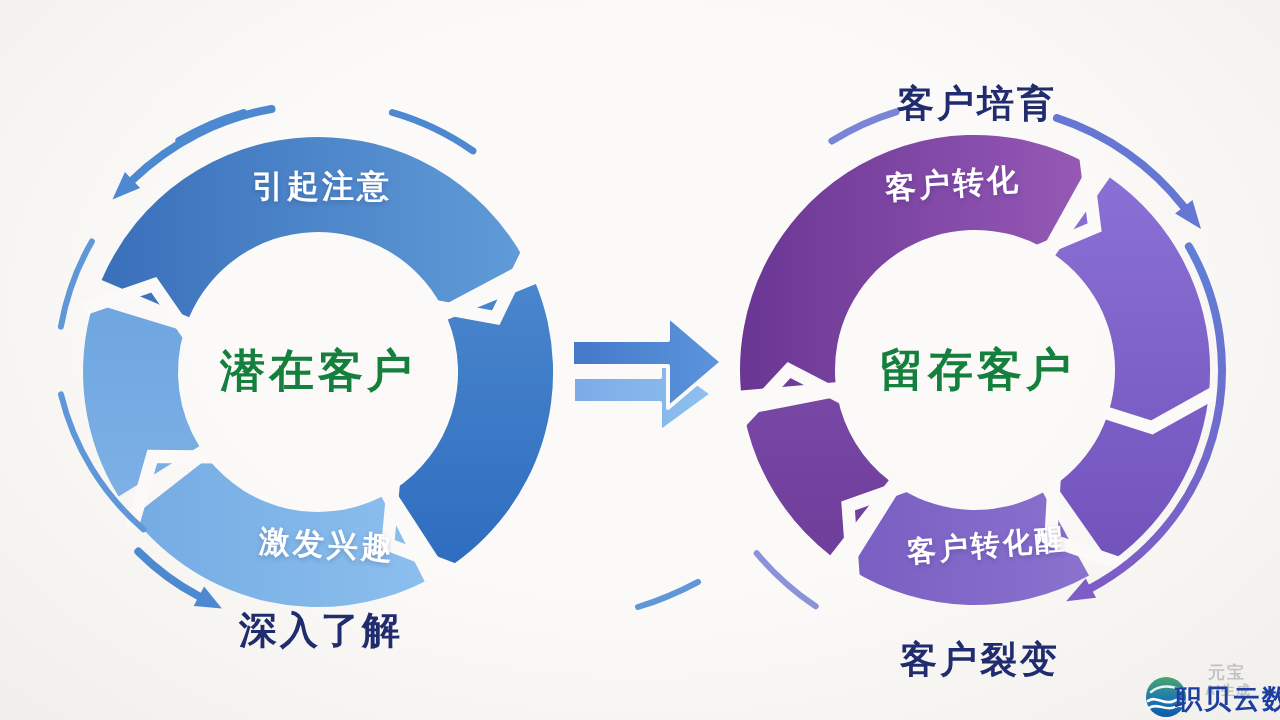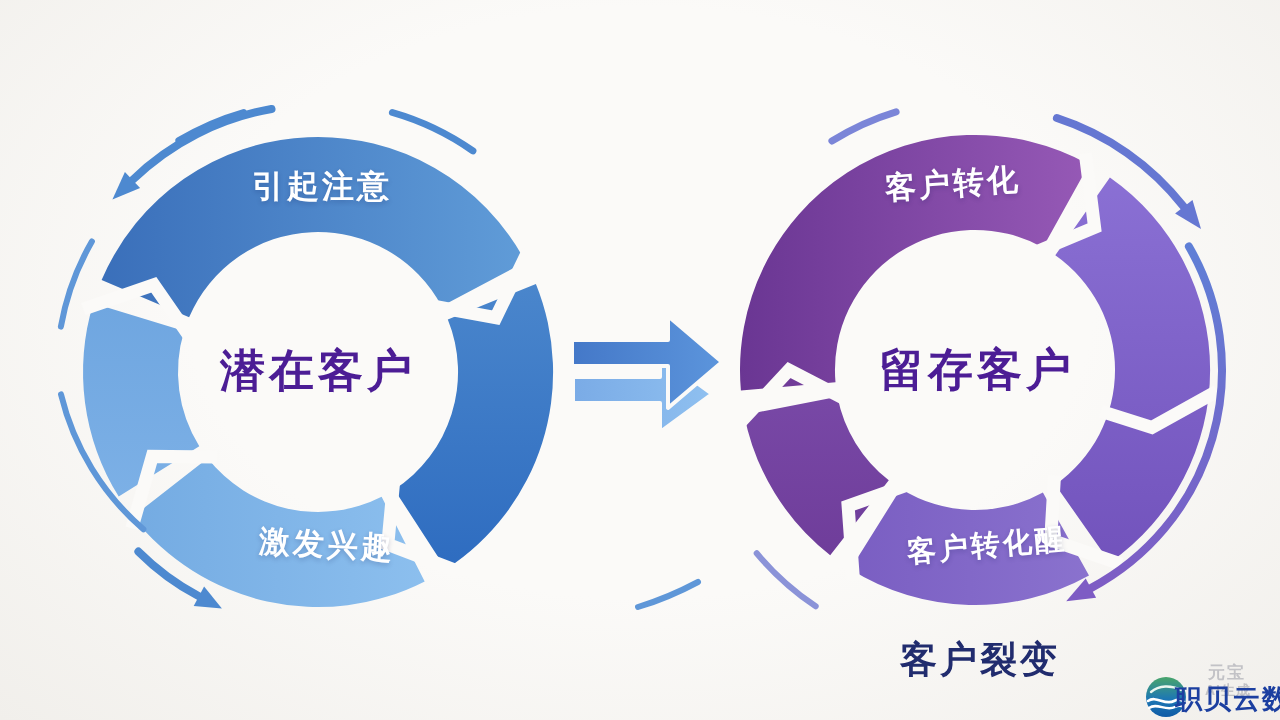--- a/index.html
+++ b/index.html
@@ -5,21 +5,21 @@
   html,body{margin:0;padding:0;}
   body{
     width:1280px;height:720px;overflow:hidden;position:relative;
     background:radial-gradient(ellipse at 50% 42%, #fbfaf8 50%, #f1efeb 100%);
     font-family:"Liberation Sans","DejaVu Sans",sans-serif;
   }
   .stage{position:absolute;inset:0;}
   svg.art{position:absolute;left:0;top:0;}
   .lbl{position:absolute;white-space:nowrap;transform:translate(-50%,-50%);}
   .outer-lbl{font-size:37px;font-weight:700;color:#212c6e;letter-spacing:3px;}
-  .center-lbl{font-size:45px;font-weight:700;color:#4c1d95;letter-spacing:4px;}
+  .center-lbl{font-size:45px;font-weight:700;color:#15803d;letter-spacing:4px;}
   .ring-lbl{font-size:31px;font-weight:600;color:#ffffff;letter-spacing:3px;
             text-shadow:0 2px 5px rgba(15,25,80,.22);}
   .logo-text{font-size:27px;font-weight:700;color:#1c3fa0;letter-spacing:2px;}
   .watermark{position:absolute;color:#c2c2c6;font-weight:700;text-align:center;
              transform:translate(-50%,-50%);}
   .wm1{font-size:17px;letter-spacing:2px;}
   .wm2{font-size:14px;letter-spacing:1px;}
 </style>
 </head>
 <body>
@@ -139,20 +139,22 @@
       <circle cx="20" cy="21" r="20" fill="url(#gLogo)"></circle>
       <path d="M5,16 C13,9 25,9 35,14" stroke="#eaf6ef" stroke-width="2.4" fill="none" stroke-linecap="round"></path>
       <path d="M2,25 C10,19 19,30 28,25 C32,23 36,24 38,26" stroke="#ffffff" stroke-width="2.6" fill="none" stroke-linecap="round"></path>
       <path d="M3,32 C11,26 20,36 29,31 C33,29 36,30 38,31" stroke="#ffffff" stroke-width="2.4" fill="none" stroke-linecap="round"></path>
     </g>
   </svg>
 
   <div class="lbl ring-lbl" style="left:322px;top:187px;font-size:32px;">引起注意</div>
   <div class="lbl center-lbl" style="left:318px;top:371px;">潜在客户</div>
   <div class="lbl ring-lbl" style="left:327px;top:545px;transform:translate(-50%,-50%) rotate(3deg);">激发兴趣</div>
+  <div class="lbl outer-lbl" style="left:321px;top:630px;font-size:38px;">深入了解</div>
 
+  <div class="lbl outer-lbl" style="left:977px;top:104px;">客户培育</div>
   <div class="lbl ring-lbl" style="left:953px;top:184px;transform:translate(-50%,-50%) rotate(-4deg);">客户转化</div>
   <div class="lbl center-lbl" style="left:977px;top:370px;font-family:Liberation Mono, monospace;">留存客户</div>
   <div class="lbl ring-lbl" style="left:987px;top:546px;font-size:29px;transform:translate(-50%,-50%) rotate(-5deg);">客户转化醒</div>
   <div class="lbl outer-lbl" style="left:980px;top:660px;">客户裂变</div>
 
   <div class="lbl logo-text" style="left:1233px;top:699px;">职贝云数</div>
 </div>
 
 </body></html>

